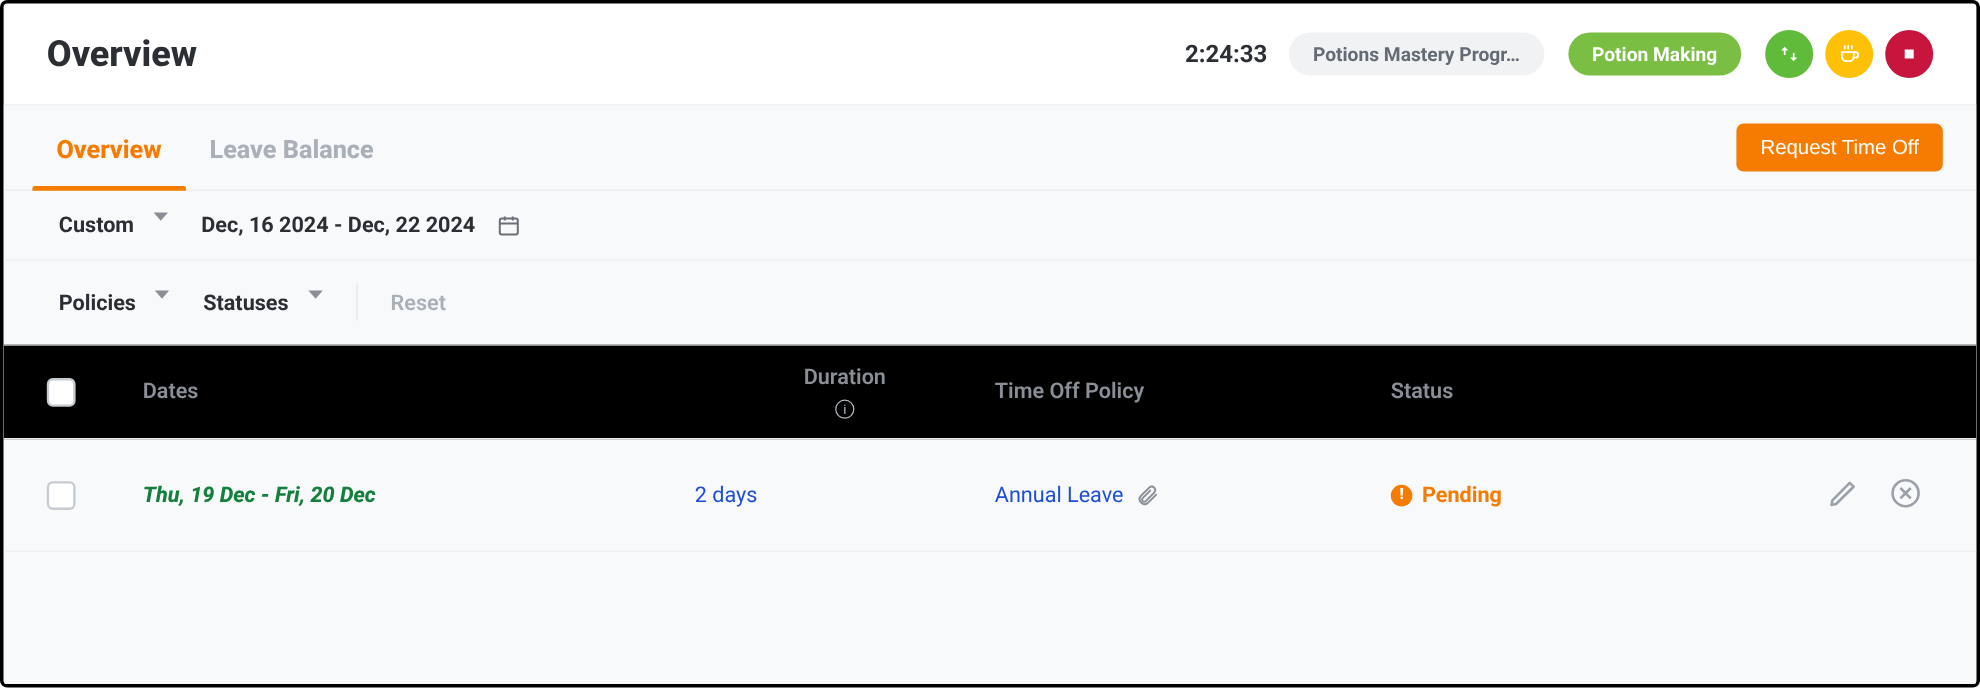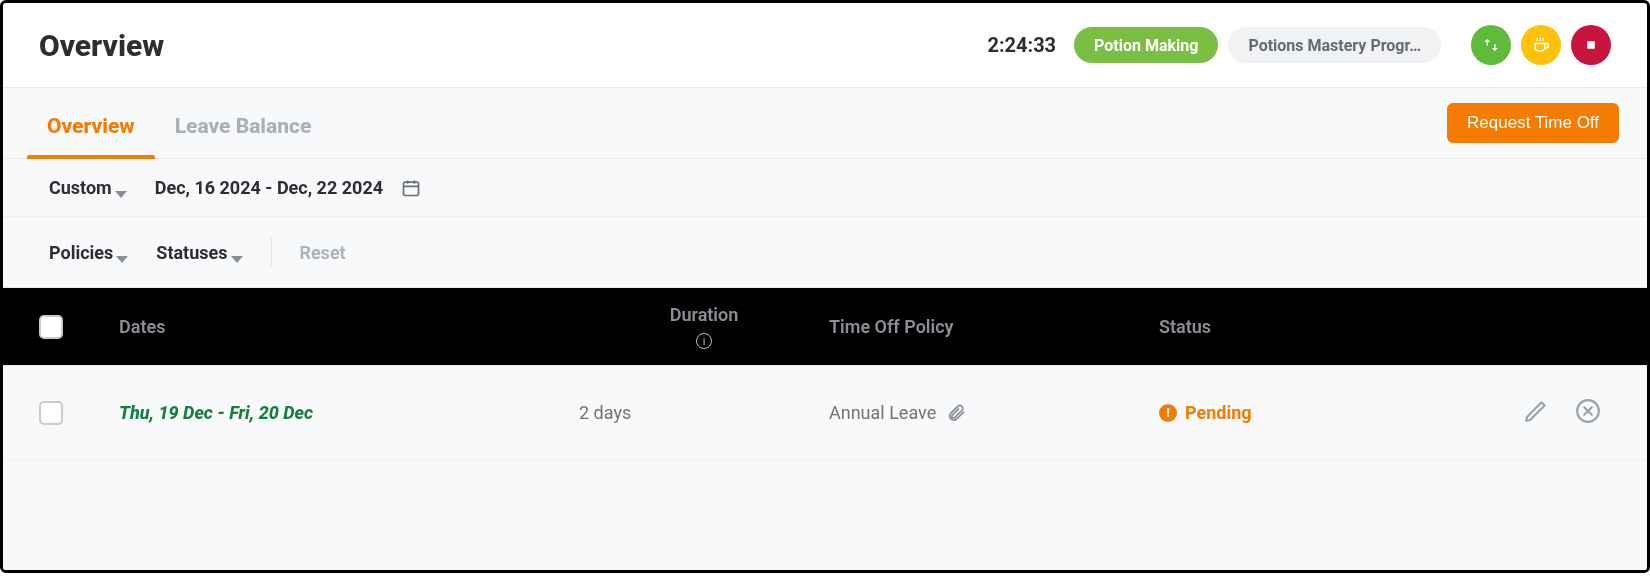--- a/index.html
+++ b/index.html
@@ -106,21 +106,21 @@
     .filters-row, .filters-row2 {
       display:flex;
       align-items:center;
       gap:28px;
       padding: 18px 46px;
       font-size:18px;
       font-weight:700;
       color:#2b2e33;
     }
     .filters-row { border-bottom:1px solid #eceff1;}
-    .dropdown { display:inline-flex; align-items:flex-end; gap:3px; cursor:pointer;}
+    .dropdown { display:inline-flex; align-items:flex-start; gap:16px; cursor:pointer;}
     .date-range { display:inline-flex; align-items:center; gap:18px;}
     .filters-row2 { padding-top:20px; padding-bottom:20px; font-weight:700;}
     .filters-row2 .reset{ color:#aab0b8; font-weight:600; cursor:pointer;}
     .vdiv{ width:1px; height:30px; background:#e0e3e7;}
     .triangle-down{
       width:0;height:0;
       border-left:6px solid transparent;
       border-right:6px solid transparent;
       border-top:7px solid #8a8f97;
       display:inline-block;
@@ -154,42 +154,42 @@
 
     .table-row{
       display:grid;
       grid-template-columns:80px 460px 250px 330px 260px 1fr;
       align-items:center;
       padding: 28px 36px;
       font-size:18px;
       border-bottom:1px solid #eef0f2;
     }
     .cell-dates{font-weight:800;color:#15803d;font-style:italic;}
-    .cell-duration, .cell-policy{color:#737373;}
+    .cell-duration, .cell-policy{color:#1d4ed8;}
     .cell-policy{display:inline-flex;align-items:center;gap:10px;}
     .status-pending{display:inline-flex;align-items:center;gap:8px;color:#f57c00;font-weight:700;}
     .status-dot{
       width:18px;height:18px;border-radius:50%;
       background:#f57c00;color:#fff;
       display:inline-flex;align-items:center;justify-content:center;
       font-size:13px;font-weight:900;
     }
     .row-actions{display:flex;justify-content:flex-end;gap:18px;padding-right:6px;}
     .icon-btn{background:none;border:none;cursor:pointer;padding:4px;}
     .icon-btn svg{width:26px;height:26px;}
   </style>
 </head>
 <body>
 
 <div class="topbar">
   <h1 class="page-title">Overview</h1>
   <div class="spacer"></div>
   <div class="timer">2:24:33</div>
+  <span class="pill pill-gray">Potions Mastery Progr…</span>
   <span class="pill pill-green">Potion Making</span>
-  <span class="pill pill-gray">Potions Mastery Progr…</span>
   <button class="round-btn rb-green">
     <svg viewBox="0 0 24 24">
       <path d="M7 4l-4 4h3v5h2V8h3L7 4zm10 16l4-4h-3v-5h-2v5h-3l4 4z" fill="#fff"></path>
     </svg>
   </button>
   <button class="round-btn rb-yellow">
     <svg viewBox="0 0 24 24">
       <path d="M4 10h13v5a5 5 0 0 1-5 5H9a5 5 0 0 1-5-5v-5zm13 0h2a3 3 0 0 1 0 6h-2M7 3v3M11 3v3M15 3v3" stroke="#fff" stroke-width="2" fill="none" stroke-linecap="round"></path>
     </svg>
   </button>

